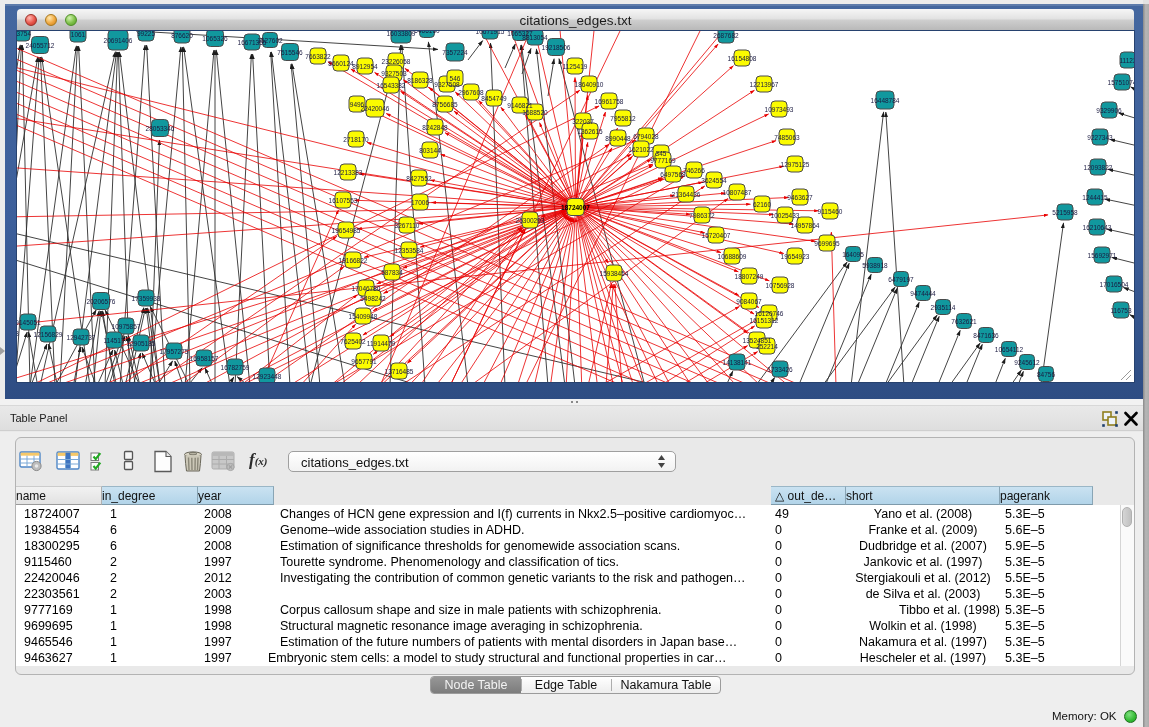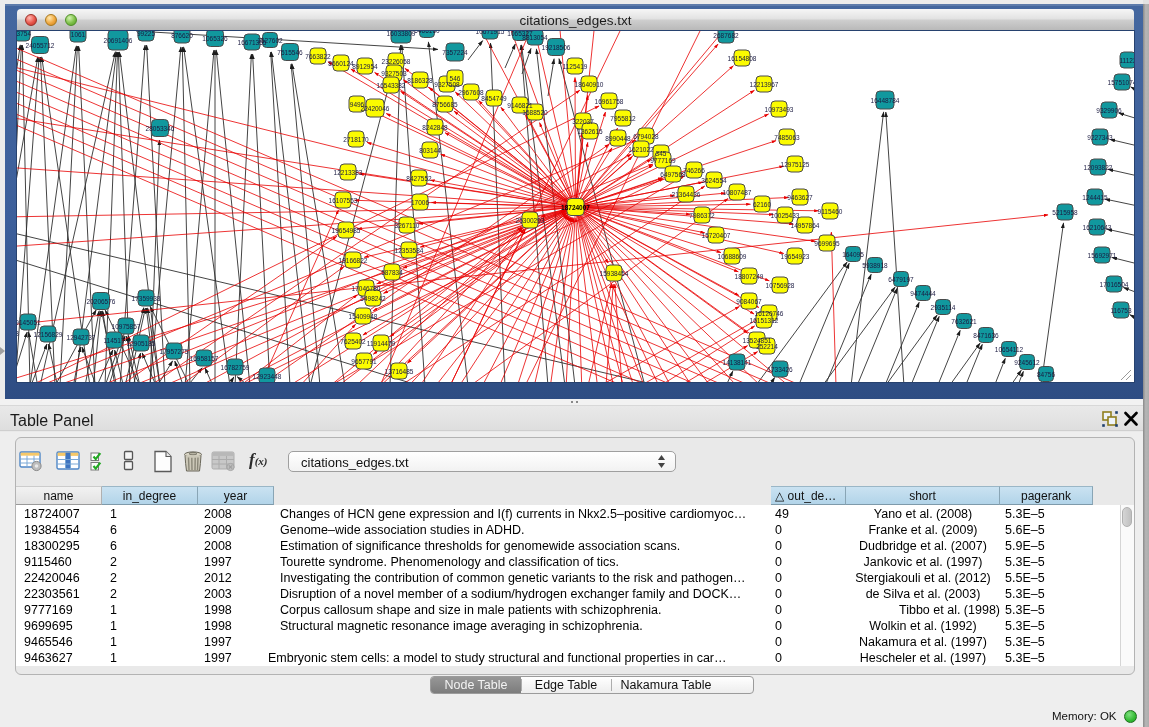--- a/index.html
+++ b/index.html
@@ -16,39 +16,39 @@
 .tl.g{left:48px;background:radial-gradient(circle at 35% 30%,#d2f3b0,#7ec049 55%,#549b27);border:0.5px solid #4f8f27}
 #wtitle{position:absolute;left:0;top:4px;width:1117px;text-align:center;font-size:13.5px;font-weight:normal;color:#1c1c1c}
 #net{position:absolute;left:17px;top:31px;box-shadow:0 0 0 1px #27426f}
 
 #rstrip{left:1143px;top:0;width:6px;height:727px;background:linear-gradient(90deg,#898989 0,#b6b6b6 45%,#adadad 100%)}
 #rstrip:before{content:"";position:absolute;left:0;top:0;width:6px;height:4px;background:#e2e2e2}
 
 #divider{left:0;top:399px;width:1143px;height:6px;background:#f2f2f2}
 #grip{left:569px;top:400px;width:10px;height:4px;background:radial-gradient(circle 1.5px at 3px 2px,#8a8a8a 60%,transparent 62%),radial-gradient(circle 1.5px at 8px 2px,#8a8a8a 60%,transparent 62%)}
 #tpbar{left:0;top:405px;width:1143px;height:26px;background:linear-gradient(180deg,#e9e9e9,#dedede);border-bottom:1px solid #cfcfcf;border-top:1px solid #d8d8d8}
-#tpbar .t{position:absolute;left:10px;top:6px;font-size:16px;color:#1a1a1a}
+#tpbar .t{position:absolute;left:10px;top:6px;font-size:11px;color:#1a1a1a}
 #panelbg{left:0;top:432px;width:1143px;height:295px;background:#eeeeee}
 #browser{left:15px;top:437px;width:1120px;height:238px;background:#e9e9e9;border:1px solid #b3b3b3;border-radius:6px}
 
 .ic{position:absolute;top:450px}
 #combo{left:288px;top:451px;width:388px;height:21px;background:linear-gradient(180deg,#ffffff,#f2f2f2);border:1px solid #9f9f9f;border-radius:5px}
 #combo .tx{position:absolute;left:12px;top:3px;font-size:13px;color:#111}
 #combo .ar{position:absolute;right:9px;top:2px}
 
 #thead{left:16px;top:486px;width:1077px;height:19px;font-size:12px;color:#111}
-#thead .hc{position:absolute;top:0;height:19px;background:linear-gradient(180deg,#cae2f1,#b2d4e9);border-right:1px solid #89a5b5;border-top:1px solid #9ab6c6;border-bottom:1px solid #7e9aaa;text-align:center;line-height:18px}
+#thead .hc{position:absolute;top:0;height:19px;background:linear-gradient(180deg,#cae2f1,#b2d4e9);border-right:1px solid #89a5b5;border-top:1px solid #9ab6c6;border-bottom:1px solid #7e9aaa;text-align:left;line-height:18px}
 #thead .hg{background:linear-gradient(180deg,#f2f2f2,#e2e2e2);border-top:1px solid #ccc;border-right:1px solid #b0b0b0;border-bottom:1px solid #9a9a9a}
 #tbody{left:16px;top:505px;width:1104px;height:161px;background:#fff}
 .trow{position:absolute;left:0;width:1104px;height:16px;font-size:12.5px;color:#000}
 .trow span{position:absolute;top:1px;white-space:nowrap;overflow:hidden}
 #vscroll{left:1120px;top:505px;width:14px;height:161px;background:#fafafa;border-left:1px solid #d5d5d5}
 #vthumb{left:1122px;top:507px;width:10px;height:20px;background:linear-gradient(90deg,#d5d5d5,#c0c0c0);border-radius:5px;border:0.5px solid #b0b0b0}
 
-#tabs{left:430px;top:676px;width:324px;height:18px;border:1px solid #9b9b9b;border-radius:4px;background:linear-gradient(180deg,#ffffff,#ededed);font-size:12.5px;color:#111}
+#tabs{left:430px;top:676px;width:291px;height:18px;border:1px solid #9b9b9b;border-radius:4px;background:linear-gradient(180deg,#ffffff,#ededed);font-size:12.5px;color:#111}
 #tabs .seg{position:absolute;top:0;height:16px;line-height:16px;text-align:center}
 #tabs .sel{background:linear-gradient(180deg,#979797,#7c7c7c);color:#f3f3f3;border-radius:3px 0 0 3px}
 #tabs .sep{position:absolute;top:2px;width:1px;height:12px;background:#adadad}
 
 #mem{left:1052px;top:710px;font-size:11.5px;color:#111}
 #memdot{left:1124px;top:710px;width:13px;height:13px;border-radius:50%;background:radial-gradient(circle at 38% 32%,#7fe07f,#33bb33 60%,#22a022);border:1px solid #1d6e1d}
 
 #floatic{left:1102px;top:411px;width:17px;height:17px}
 #closeic{left:1124px;top:411px;width:14px;height:15px}
 
@@ -737,47 +737,47 @@
     <span style="left:204px">2012</span>
     <span style="left:280px;width:488px">Investigating the contribution of common genetic variants to the risk and pathogen…</span>
     <span style="left:775px">0</span>
     <span style="left:846px;width:154px;text-align:center">Stergiakouli et al. (2012)</span>
     <span style="left:1005px">5.5E–5</span>
   </div>
 <div class="trow" style="top:586px">
     <span style="left:24px">22303561</span>
     <span style="left:110px">2</span>
     <span style="left:204px">2003</span>
-    <span style="left:280px;width:488px">Disruption of a novel member of a sodium/hydrogen exchanger family and DOCK…</span>
     <span style="left:775px">0</span>
     <span style="left:846px;width:154px;text-align:center">de Silva et al. (2003)</span>
     <span style="left:1005px">5.3E–5</span>
   </div>
 <div class="trow" style="top:602px">
     <span style="left:24px">9777169</span>
     <span style="left:110px">1</span>
     <span style="left:204px">1998</span>
     <span style="left:280px;width:488px">Corpus callosum shape and size in male patients with schizophrenia.</span>
     <span style="left:775px">0</span>
     <span style="left:846px;width:154px;text-align:right">Tibbo et al. (1998)</span>
     <span style="left:1005px">5.3E–5</span>
   </div>
 <div class="trow" style="top:618px">
     <span style="left:24px">9699695</span>
     <span style="left:110px">1</span>
     <span style="left:204px">1998</span>
     <span style="left:280px;width:488px">Structural magnetic resonance image averaging in schizophrenia.</span>
     <span style="left:775px">0</span>
-    <span style="left:846px;width:154px;text-align:center">Wolkin et al. (1992)</span>
+    <span style="left:846px;width:154px;text-align:center">Wolkin et al. (1998)</span>
     <span style="left:1005px">5.3E–5</span>
   </div>
 <div class="trow" style="top:634px">
     <span style="left:24px">9465546</span>
     <span style="left:110px">1</span>
     <span style="left:204px">1997</span>
+    <span style="left:280px;width:488px">Estimation of the future numbers of patients with mental disorders in Japan base…</span>
     <span style="left:775px">0</span>
     <span style="left:846px;width:154px;text-align:center">Nakamura et al. (1997)</span>
     <span style="left:1005px">5.3E–5</span>
   </div>
 <div class="trow" style="top:650px">
     <span style="left:24px">9463627</span>
     <span style="left:110px">1</span>
     <span style="left:204px">1997</span>
     <span style="left:268px;width:488px">Embryonic stem cells: a model to study structural and functional properties in car…</span>
     <span style="left:775px">0</span>

